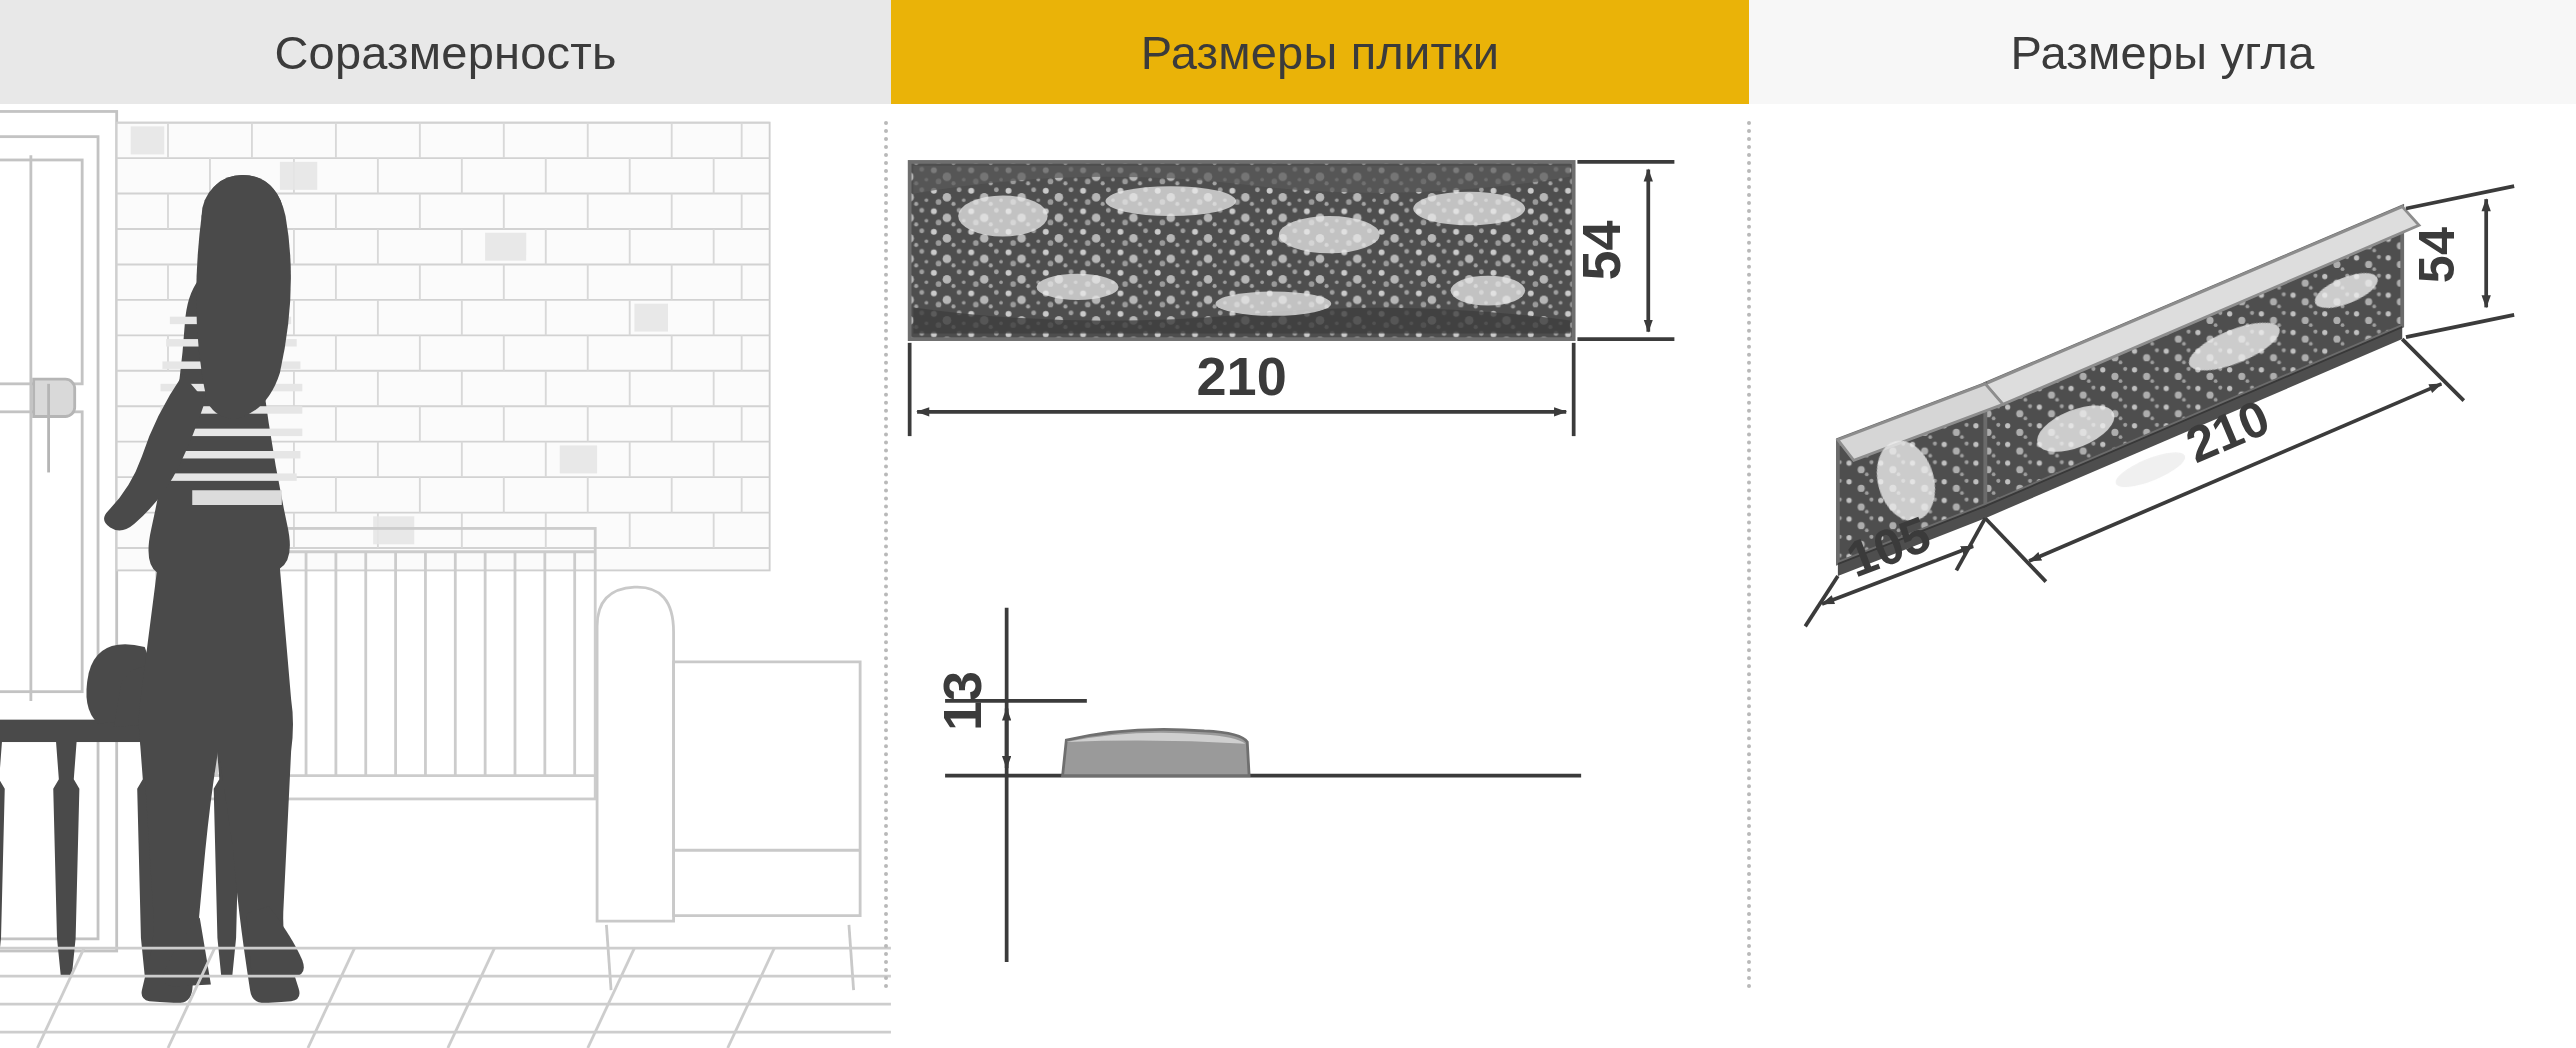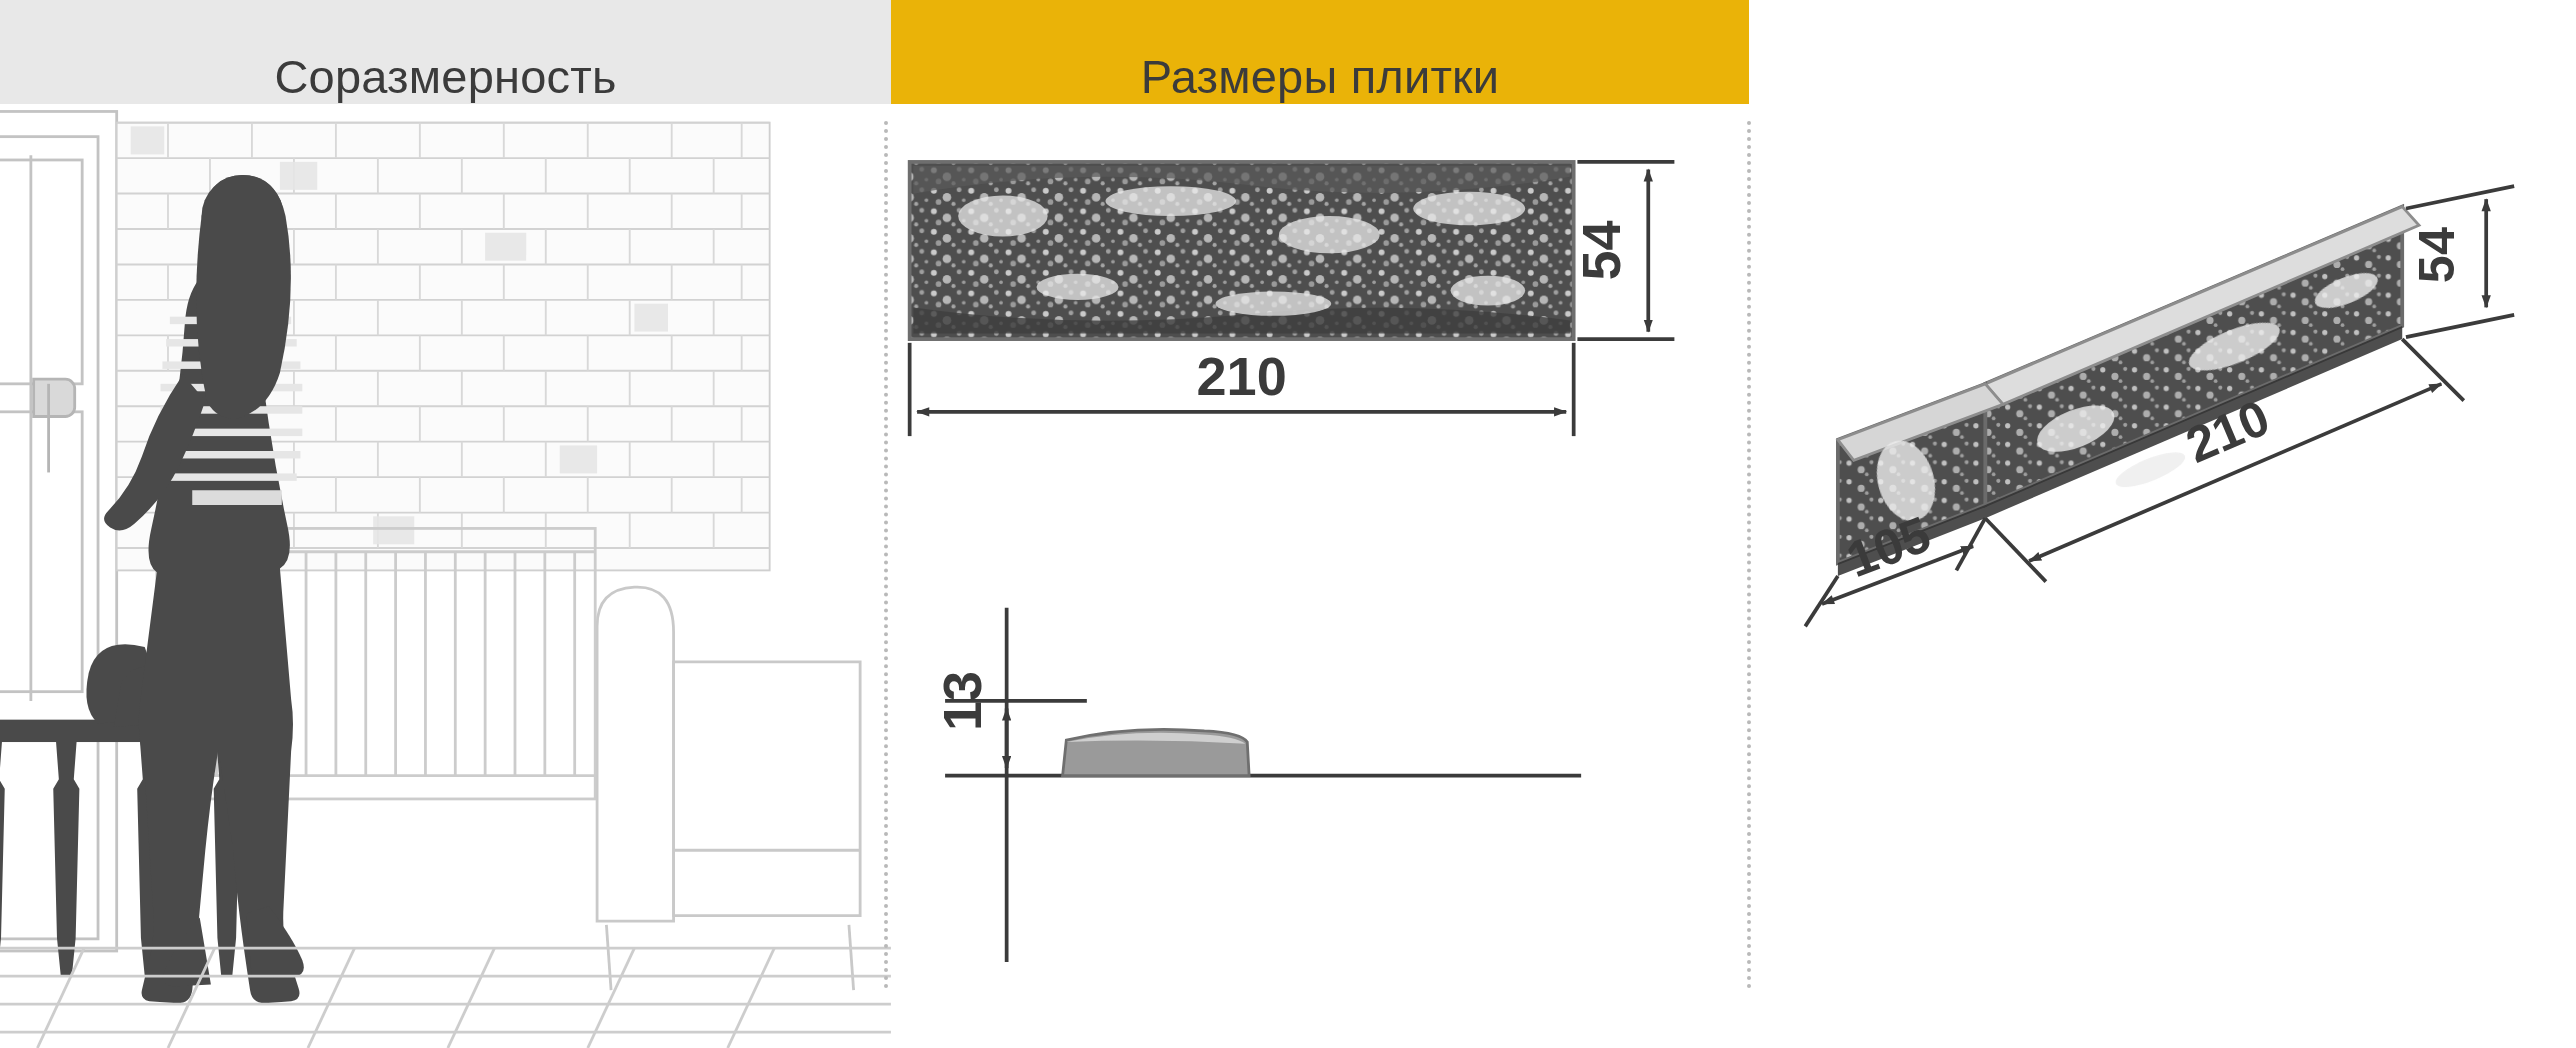--- a/index.html
+++ b/index.html
@@ -27,21 +27,21 @@
     position: absolute;
     left: 0; top: 0;
     width: 2576px;
     height: 104px;
     display: flex;
   }
   .header-cell {
     position: relative;
     height: 104px;
     display: flex;
-    align-items: flex-end;
+    align-items: center;
     justify-content: center;
   }
   .header-cell .title {
     font-size: 47px;
     color: #3b3b3b;
     font-weight: 400;
     letter-spacing: 0.2px;
     white-space: nowrap;
   }
   .hc-1 { width: 891px; background: #e8e8e8; }
@@ -83,20 +83,23 @@
 <body>
 
 <div class="page">
 
   <div class="header-band">
     <div class="header-cell hc-1">
       <div class="title">Соразмерность</div>
     </div>
     <div class="header-cell hc-2">
       <div class="title">Размеры плитки</div>
+    </div>
+    <div class="header-cell hc-3">
+      <div class="title">Размеры угла</div>
     </div>
   </div>
 
   <div class="panel panel-1">
     <svg class="fill" viewBox="0 0 955 1012" preserveAspectRatio="xMidYMid meet">
       <g stroke="#c3c3c3" stroke-width="3" fill="none">
         <rect x="-60" y="8" width="185" height="900"></rect>
         <rect x="-40" y="35" width="145" height="860"></rect>
         <rect x="-22" y="60" width="110" height="240"></rect>
         <rect x="-22" y="330" width="110" height="300"></rect>

